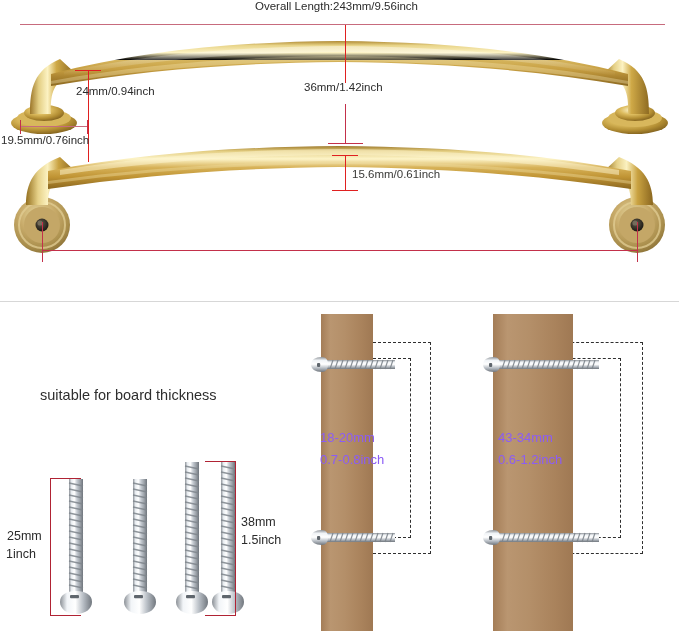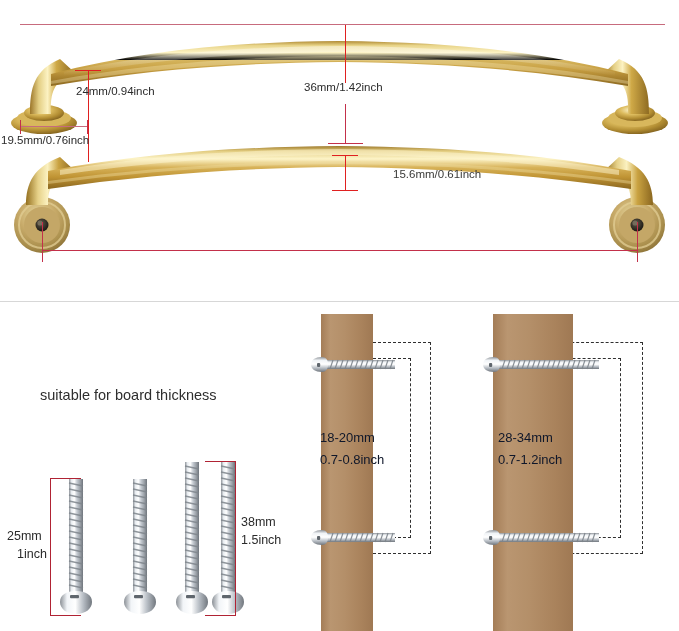--- a/index.html
+++ b/index.html
@@ -120,36 +120,37 @@
   }
 
   .dash-outline {
     position: absolute;
     border: 1.3px dashed #2f2f2f;
     border-left: none;
   }
 
   .red-note {
     position: absolute;
-    color: #0f172a;
+    color: #8b5cf6;
     font-size: 13px;
     line-height: 19px;
     white-space: nowrap;
   }
 
   
   .screw { position: absolute; }
 </style>
 </head>
 <body>
 
 <div id="page">
 
   <div class="abs" style="left:0;top:0;width:679px;height:300px;">
 
+    <div class="dim-text" style="left:255px;top:1px;font-size:11.5px;">Overall Length:243mm/9.56inch</div>
 
     <div class="red-line-h pale" style="left:20px;top:24px;width:645px;"></div>
 
     <svg class="handle-wrap" style="left:4px;top:26px;" width="671" height="110" viewBox="0 0 671 110">
       <defs>
         <linearGradient id="goldBar" x1="0" y1="0" x2="0" y2="1">
           <stop offset="0%" stop-color="#b08a33"></stop>
           <stop offset="10%" stop-color="#e8d489"></stop>
           <stop offset="26%" stop-color="#fdf3c4"></stop>
           <stop offset="42%" stop-color="#d9b košt"></stop>
@@ -261,21 +262,21 @@
                L627,44 C531,30 440,23 335,22 C230,23 140,30 44,44 Z" fill="url(#goldBar2)"></path>
       <path d="M56,25 C150,10 235,5 335,4 C435,5 521,10 615,25
                L615,30 C521,16 435,11 335,10 C235,11 150,16 56,30 Z" fill="#fdf6d2" opacity="0.5"></path>
       <path d="M44,36 C140,23 230,17 335,16 C440,17 531,23 627,36
                L627,39 C531,26 440,20 335,19 C230,20 140,26 44,39 Z" fill="#f1dfa2" opacity="0.4"></path>
     </svg>
 
     <div class="red-line-v bright" style="left:345px;top:155px;height:36px;"></div>
     <div class="red-line-h bright" style="left:332px;top:155px;width:26px;"></div>
     <div class="red-line-h bright" style="left:332px;top:190px;width:26px;"></div>
-    <div class="dim-text onmetal" style="left:352px;top:169px;margin-left:41px;">15.6mm/0.61inch</div>
+    <div class="dim-text onmetal" style="left:352px;top:169px;">15.6mm/0.61inch</div>
 
     <div class="red-line-v" style="left:42px;top:222px;height:40px;"></div>
     <div class="red-line-v" style="left:637px;top:222px;height:40px;"></div>
     <div class="red-line-h" style="left:42px;top:250px;width:596px;"></div>
   </div>
 
   <div class="divider" style="top:301px;"></div>
 
   <div class="abs" style="left:0;top:302px;width:679px;height:329px;">
 
@@ -406,21 +407,21 @@
             <line x1="181" y1="118" x2="195" y2="121"></line>
           <line x1="181" y1="124" x2="195" y2="127"></line>
         </g>
         <path d="M172,140 C172,133 178,129 188,129 C198,129 204,133 204,140 C204,147 197,152 188,152 C179,152 172,147 172,140 Z" fill="url(#steelHead)"></path>
         <rect x="182" y="133" width="9" height="3.2" rx="1" fill="#5f666d"></rect>
       </g>
     </svg>
 
     <div class="red-bracket left-side" style="left:50px;top:176px;width:30px;height:136px;"></div>
     <div class="screw-label" style="left:7px;top:225px;">25mm</div>
-    <div class="screw-label" style="left:17px;top:243px;">1inch</div>
+    <div class="screw-label" style="left:6px;top:243px;">1inch</div>
 
     <div class="red-bracket" style="left:205px;top:159px;width:30px;height:153px;"></div>
     <div class="screw-label" style="left:241px;top:211px;text-align:center;">38mm</div>
     <div class="screw-label" style="left:241px;top:229px;text-align:center;">1.5inch</div>
 
     <div style="position:absolute;left:318px;top:0;width:160px;height:329px;">
 
       <div class="dash-outline" style="left:20px;top:40px;width:92px;height:210px;"></div>
 
       <div class="dash-outline" style="left:20px;top:56px;width:72px;height:178px;"></div>
@@ -552,18 +553,18 @@
           <line x1="92" y1="5" x2="89" y2="14"></line>
             <line x1="97" y1="5" x2="94" y2="14"></line>
           <line x1="102" y1="5" x2="99" y2="14"></line>
             <line x1="107" y1="5" x2="104" y2="14"></line>
           <line x1="112" y1="5" x2="109" y2="14"></line>
         </g>
         <path d="M11,2 C4,2 0,5 0,9.5 C0,14 4,17 11,17 C15,17 17,14 17,9.5 C17,5 15,2 11,2 Z" fill="url(#shaftH2)"></path>
         <rect x="6" y="8" width="3.2" height="4" rx="1" fill="#5f666d"></rect>
       </svg>
 
-      <div class="red-note" style="left:8px;top:126px;">28-34mm</div>
-      <div class="red-note" style="left:8px;top:148px;">0.7-1.2inch</div>
+      <div class="red-note" style="left:8px;top:126px;">43-34mm</div>
+      <div class="red-note" style="left:8px;top:148px;">0.6-1.2inch</div>
     </div>
 
   </div>
 </div>
 
 </body></html>

